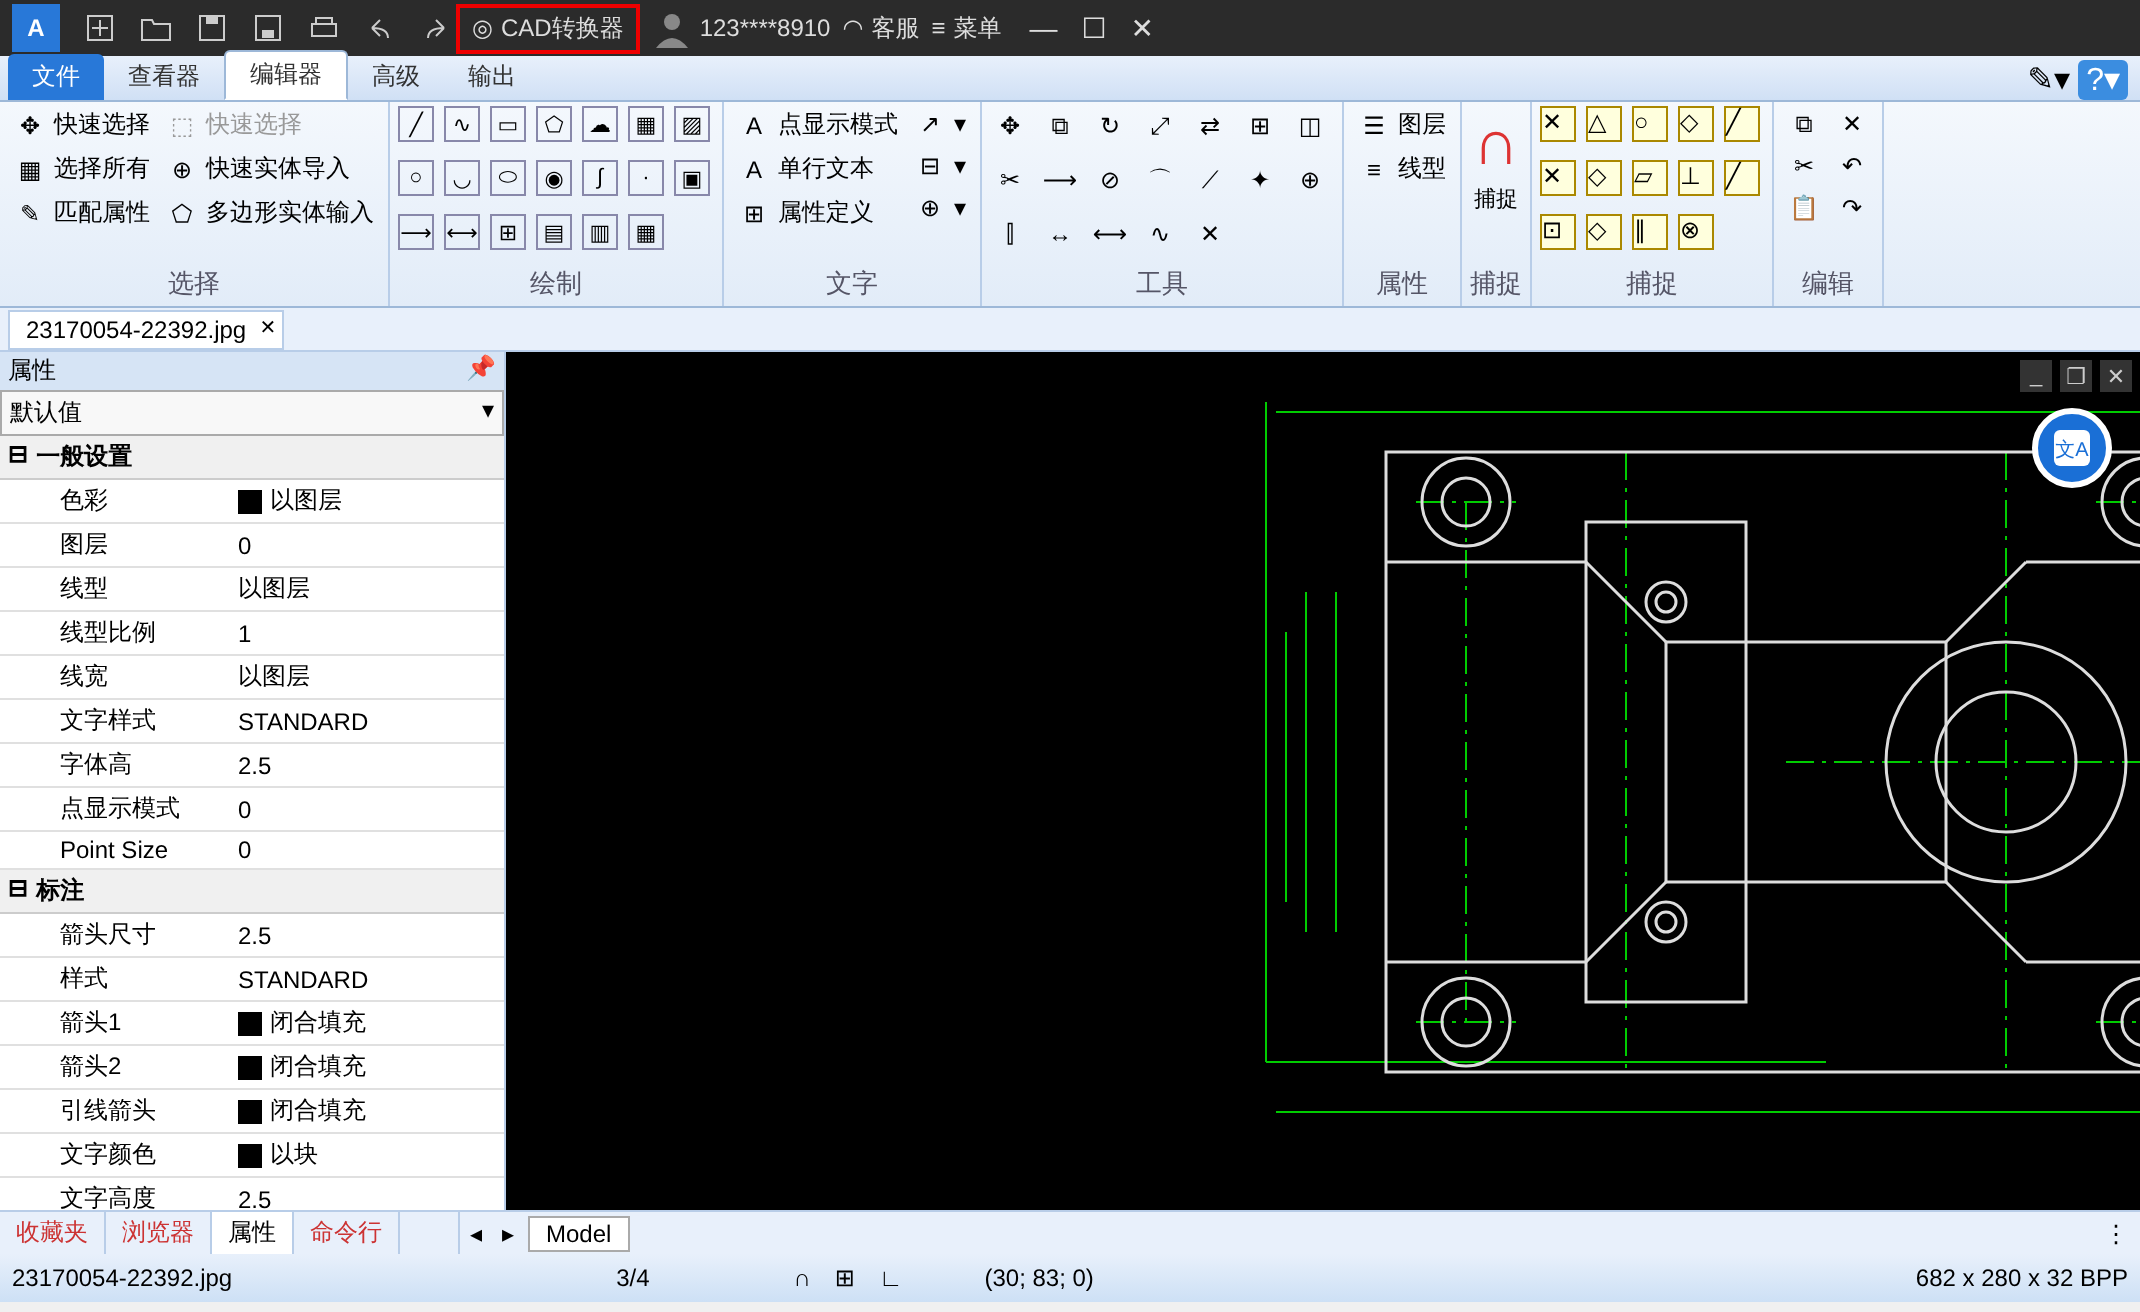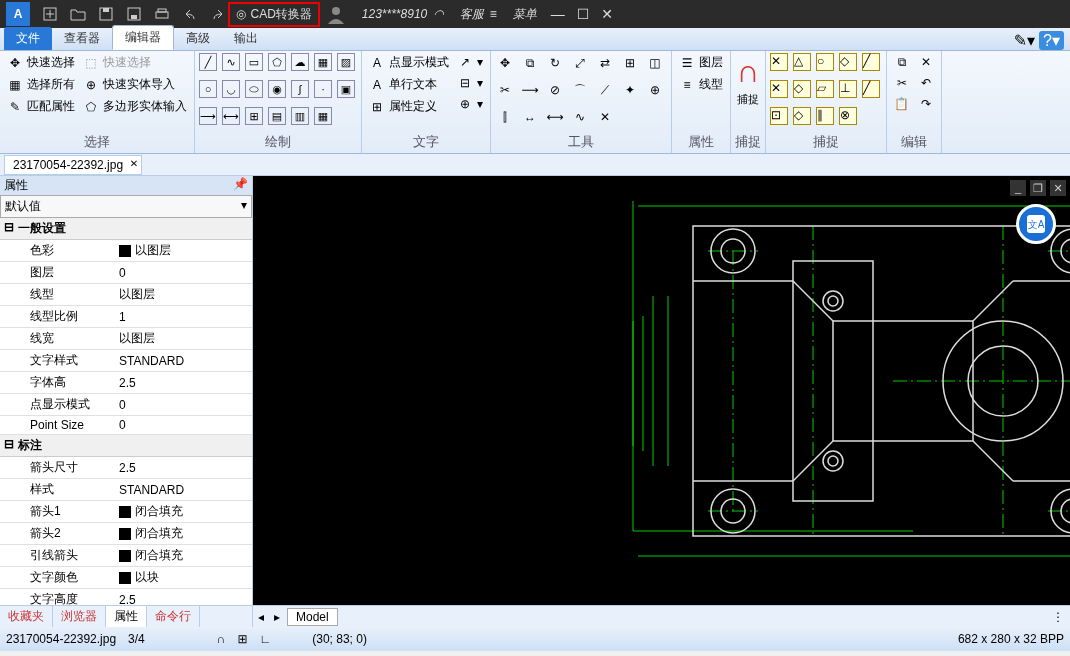--- a/index.html
+++ b/index.html
@@ -4,21 +4,21 @@
 <style>
 * { margin: 0; padding: 0; box-sizing: border-box; font-family: "Microsoft YaHei", sans-serif; }
 body { width: 1070px; height: 656px; background: #f0f0f0; overflow: hidden; }
 .titlebar { height: 28px; background: #2b2b2b; display: flex; align-items: center; color: #ddd; font-size: 12px; }
 .titlebar .app-icon { width: 24px; height: 24px; background: #2878d8; margin: 2px; display: flex; align-items: center; justify-content: center; color: #fff; font-weight: bold; }
 .titlebar .tb-left { display: flex; align-items: center; gap: 8px; padding-left: 4px; }
 .titlebar .tb-icon { width: 20px; height: 20px; display: flex; align-items: center; justify-content: center; cursor: pointer; }
 .titlebar .tb-title { flex: 1; text-align: center; color: #ccc; font-size: 13px; }
 .titlebar .tb-right { display: flex; align-items: center; gap: 6px; padding-right: 4px; }
 .cad-converter { display: flex; align-items: center; gap: 4px; border: 2px solid #e00; padding: 2px 6px; }
-.user-area { display: flex; align-items: center; gap: 16px; font-style: italic; }
+.user-area { display: flex; align-items: center; gap: 4px; }
 .win-controls { display: flex; gap: 12px; padding: 0 8px; }
 .win-btn { cursor: pointer; font-size: 14px; }
 .menu-tabs { height: 23px; background: linear-gradient(#e8f0fb,#d0e0f5); display: flex; align-items: flex-end; border-bottom: 1px solid #9db8d8; }
 .menu-tab { padding: 3px 12px 3px; font-size: 12px; cursor: pointer; color: #333; }
 .menu-tab.file { background: #2878d8; color: #fff; border-radius: 3px 3px 0 0; margin-left: 4px;}
 .menu-tab.active { background: #fff; border: 1px solid #9db8d8; border-bottom: 1px solid #fff; border-radius: 3px 3px 0 0;}
 .menu-right { margin-left: auto; display: flex; gap: 4px; padding-right: 6px; }
 .ribbon { height: 103px; background: linear-gradient(#f4f8fd,#e2ecf8); display: flex; border-bottom: 1px solid #9db8d8; font-size: 12px; }
 .ribbon-group { border-right: 1px solid #b8cde8; display: flex; flex-direction: column; padding: 2px 4px 0; }
 .ribbon-group-body { flex: 1; display: flex; gap: 2px; }
@@ -40,21 +40,21 @@
 .prop-row { display: flex; border-bottom: 1px solid #e0e0e0; }
 .prop-key { width: 115px; padding: 2px 4px 2px 30px; }
 .prop-val { flex: 1; padding: 2px 4px; display: flex; align-items: center; gap: 4px; }
 .swatch { width: 12px; height: 12px; background: #000; display: inline-block; }
 .sb-scroll { flex: 1; overflow-y: auto; }
 .canvas-area { flex: 1; background: #000; position: relative; }
 .canvas-tools { position: absolute; top: 4px; right: 4px; display: flex; gap: 4px; }
 .canvas-btn { width: 16px; height: 16px; background: #333; color: #ccc; font-size: 11px; display: flex; align-items: center; justify-content: center; cursor: pointer; }
 .round-btn { position: absolute; top: 28px; right: 14px; width: 40px; height: 40px; border-radius: 50%; background: #1a6fd6; border: 3px solid #fff; display: flex; align-items: center; justify-content: center; cursor: pointer; }
 .bottom-tabs { height: 22px; background: #e8f0fb; display: flex; align-items: center; font-size: 12px; border-top: 1px solid #b8cde8; }
-.bt-left { width: 253px; display: flex; border-right: 1px solid #b8cde8; }
+.bt-left { width: 230px; display: flex; border-right: 1px solid #b8cde8; }
 .bt-tab { padding: 2px 8px; border-right: 1px solid #b8cde8; cursor: pointer; }
 .bt-tab.active { background: #fff; }
 .model-area { flex: 1; display: flex; align-items: center; }
 .model-pager { width: 16px; text-align: center; cursor: pointer; }
 .model-tab { background: #fff; border: 1px solid #aaa; padding: 1px 8px; margin-left: 2px; }
 .statusbar { height: 24px; background: linear-gradient(#e8f0fb,#cde0f5); display: flex; align-items: center; font-size: 12px; padding: 0 6px; gap: 12px; }
 .statusbar .sb-item { display: flex; align-items: center; gap: 4px; }
 .statusbar .coords { margin-left: 29px; }
 .statusbar .right { margin-left: auto; }
 svg { display: block; }
@@ -557,19 +557,19 @@
   <div class="model-area">
     <div class="model-pager">◂</div>
     <div class="model-pager">▸</div>
     <div class="model-tab">Model</div>
     <div style="margin-left:auto;margin-right:6px;cursor:pointer">⋮</div>
   </div>
 </div>
 
 <div class="statusbar">
   <div class="sb-item">23170054-22392.jpg</div>
-  <div class="sb-item" style="">3/4</div>
+  <div class="sb-item" style="margin-left:180px">3/4</div>
   <div class="sb-item" style="margin-left:60px">∩</div>
   <div class="sb-item">⊞</div>
   <div class="sb-item">∟</div>
   <div class="sb-item coords">(30; 83; 0)</div>
   <div class="sb-item right">682 x 280 x 32 BPP</div>
 </div>
 
 </body></html>

